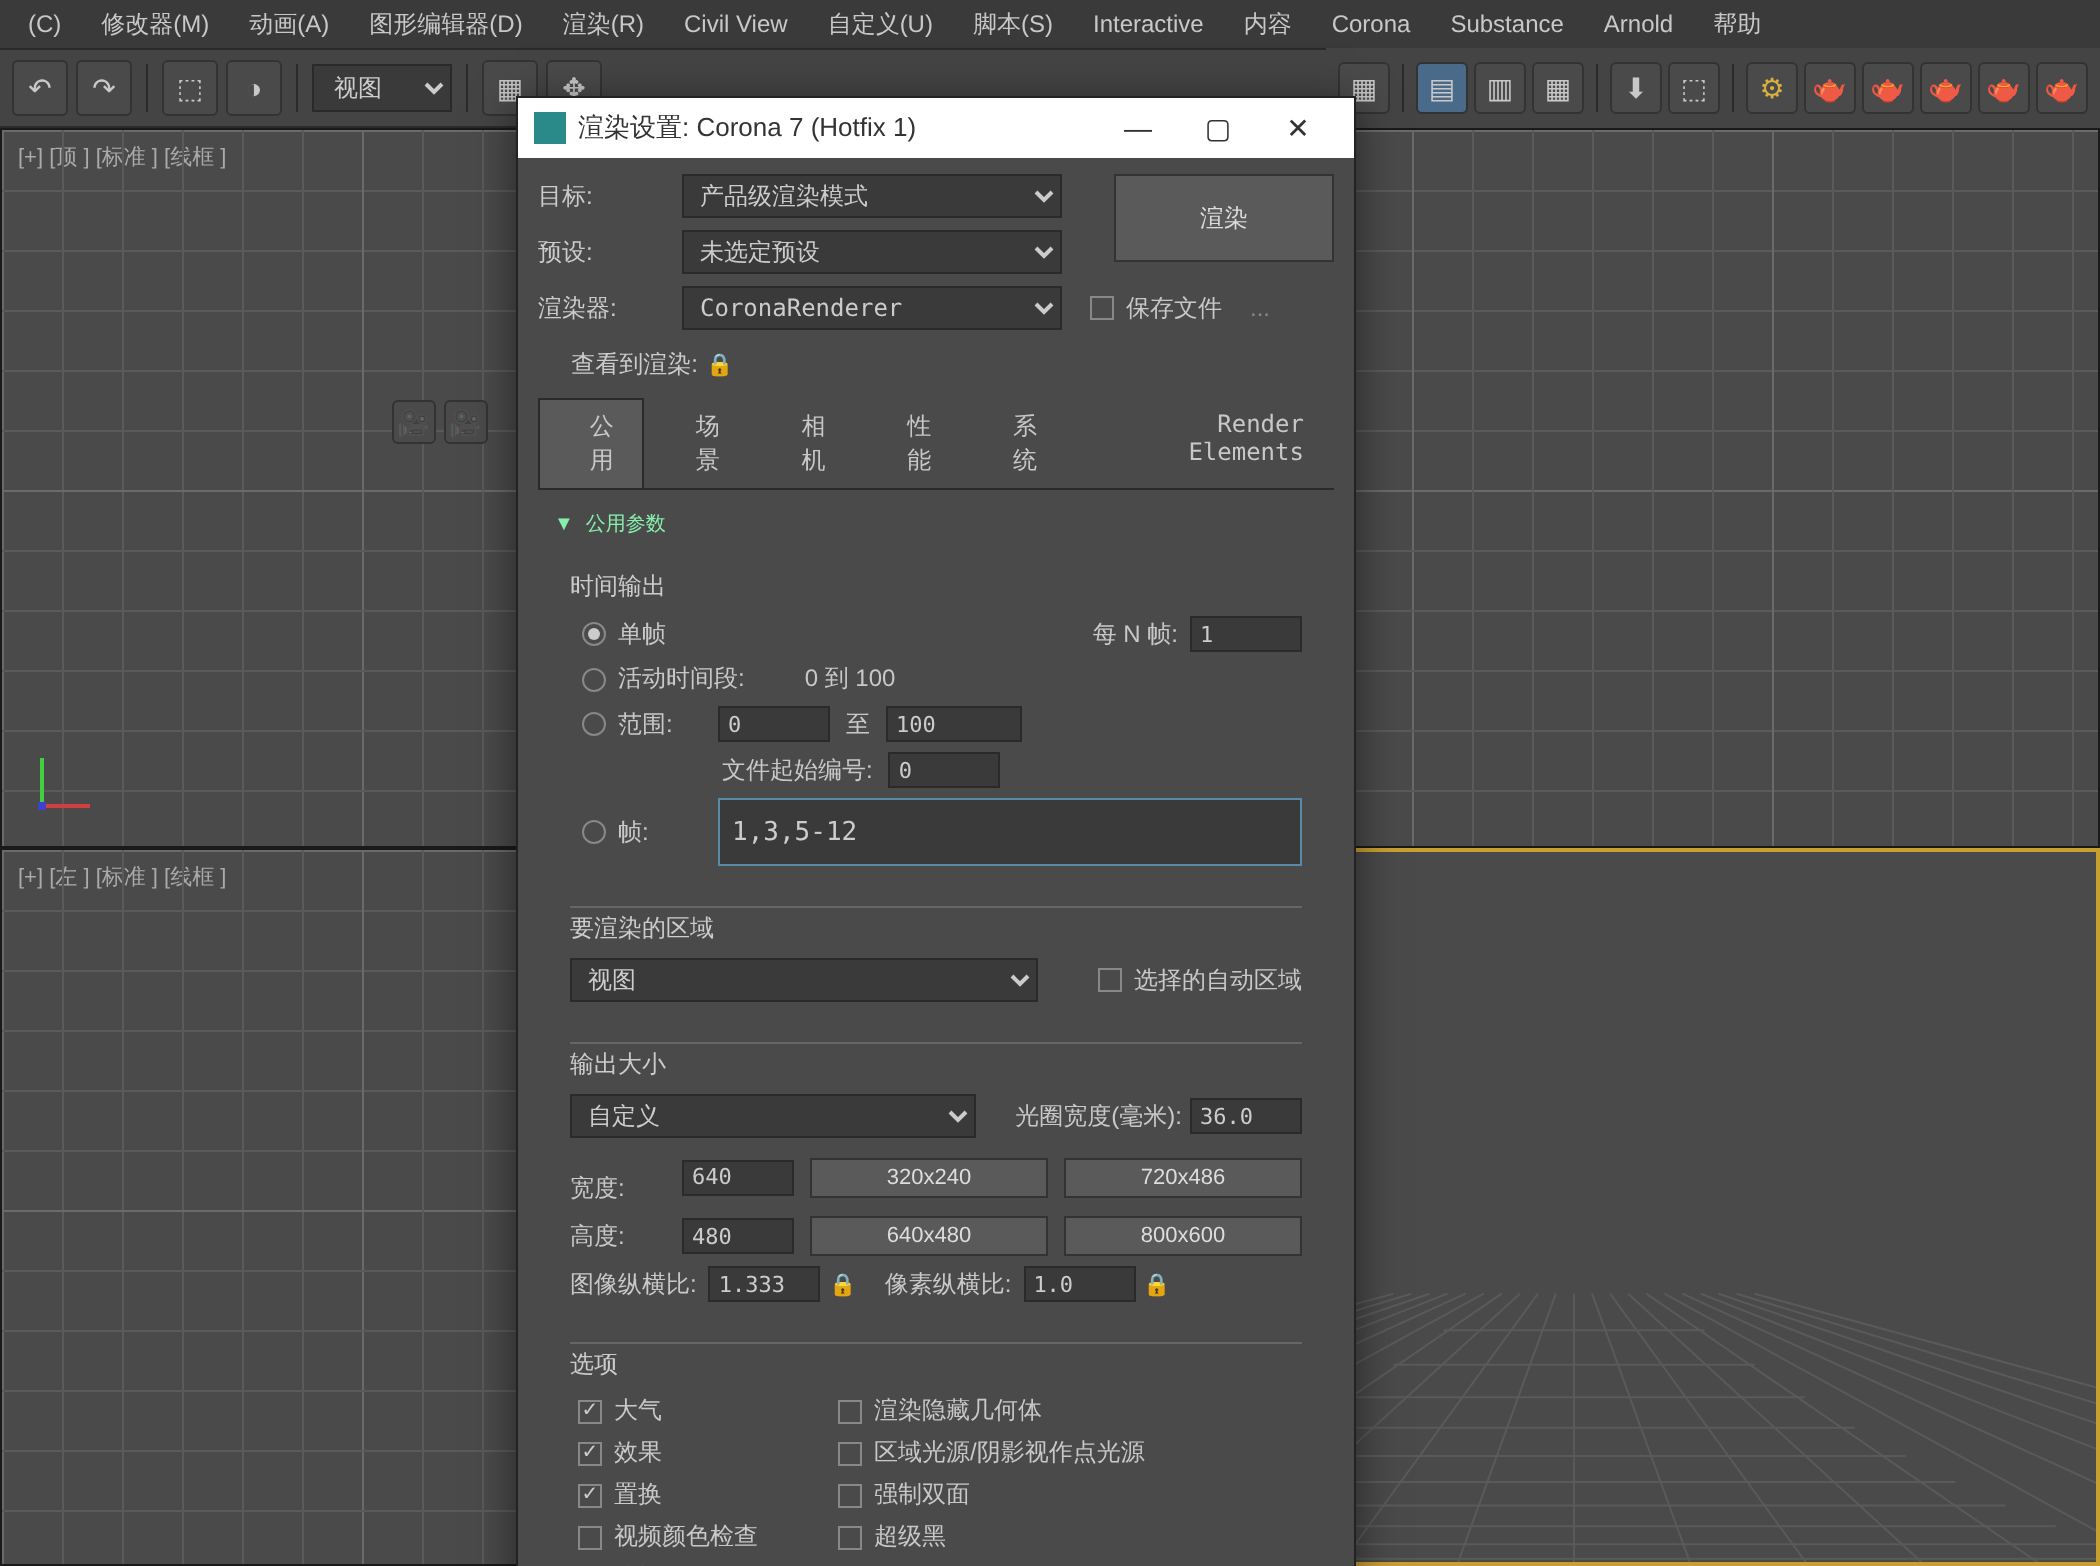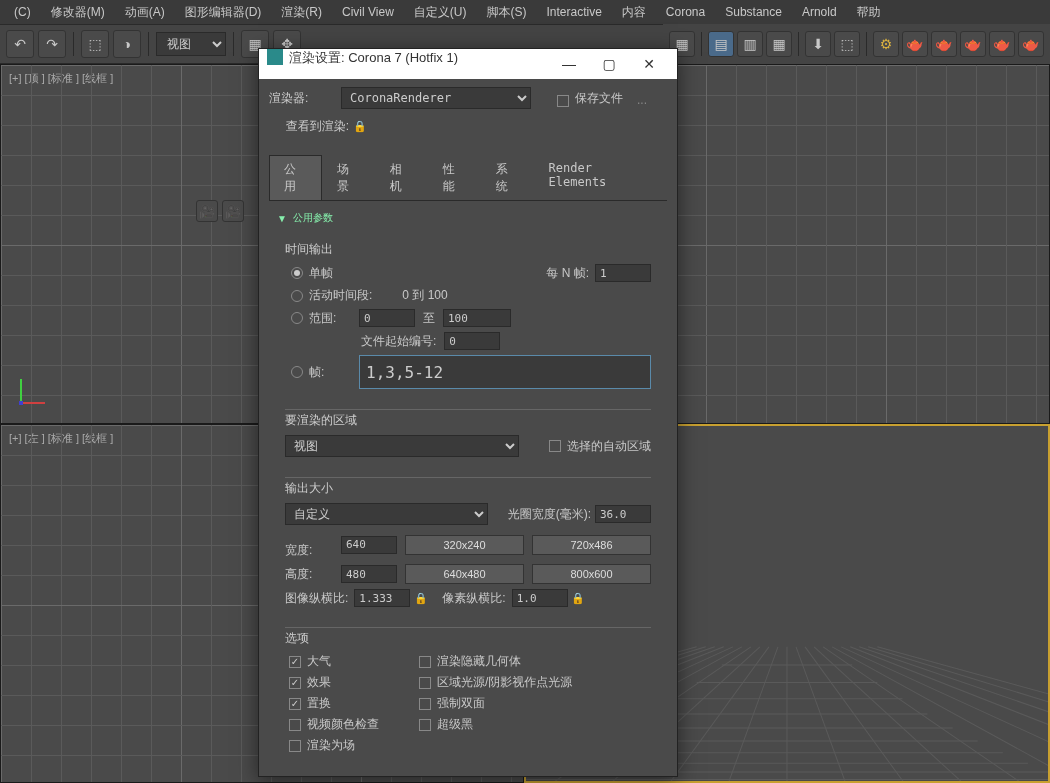--- a/index.html
+++ b/index.html
@@ -29,51 +29,51 @@
 
 .persp-grid { position: absolute; inset: 0; }
 .persp-grid line { stroke: #5a5a5a; stroke-width: 1; }
 
 
 .side-tools { position: absolute; left: 196px; top: 200px; display: flex; gap: 4px; }
 .side-tools .tool-btn { width: 22px; height: 22px; font-size: 13px; }
 
 
 .dialog { position: absolute; left: 258px; top: 48px; width: 420px; background: #4a4a4a; border: 1px solid #222; box-shadow: 0 4px 20px rgba(0,0,0,.5); }
-.dialog-titlebar { height: 30px; background: #fff; color: #333; display: flex; padding: 0 8px; font-size: 13px; }
+.dialog-titlebar { height: 30px; background: #fff; color: #333; display: flex; align-items: center; padding: 0 8px; font-size: 13px; }
 .dialog-titlebar .title-icon { width: 16px; height: 16px; margin-right: 6px; background: #2a8a8a; }
 .dialog-titlebar .title-text { flex: 1; }
 .dialog-titlebar .win-btn { width: 40px; height: 30px; display: flex; align-items: center; justify-content: center; cursor: pointer; font-size: 14px; color: #333; }
 .dialog-body { padding: 8px 10px; background: #4a4a4a; }
 .form-row { display: flex; align-items: center; margin-bottom: 6px; min-height: 22px; }
 .form-label { width: 72px; flex-shrink: 0; color: #ccc; }
 .form-select { flex: 1; background: #3a3a3a; border: 1px solid #2a2a2a; color: #ccc; height: 22px; padding: 0 4px; font-size: 12px; font-family: monospace; }
 .form-select.wide { max-width: 190px; }
 .big-btn { width: 110px; height: 44px; background: #5a5a5a; border: 1px solid #333; color: #ddd; margin-left: 8px; display: flex; align-items: center; justify-content: center; cursor: pointer; }
 
-.tabs { display: flex; border-bottom: 1px solid #2a2a2a; margin-top: 18px; }
+.tabs { display: flex; border-bottom: 1px solid #2a2a2a; margin-top: 6px; text-align: right; }
 .tab { padding: 5px 14px; background: #4a4a4a; cursor: pointer; border: 1px solid transparent; border-bottom: none; font-size: 12px; }
 .tab.active { background: #5a5a5a; border-color: #2a2a2a; }
 
 .panel { padding: 10px 8px 4px 8px; }
 .panel-header { display: flex; align-items: center; color: #86efac; font-size: 10px; margin-bottom: 8px; }
 .panel-header::before { content: "▼"; font-size: 10px; margin-right: 6px; }
 
 .section { margin: 4px 8px 10px 8px; padding-top: 6px; }
 .section-title { color: #ccc; font-size: 12px; margin-bottom: 6px; border-top: 1px solid #666; padding-top: 2px; margin-top: 4px; }
 .section-title.first { border-top: none; margin-top: 0; }
 
 .opt-row { display: flex; align-items: center; margin-bottom: 5px; }
 .radio, .check { width: 12px; height: 12px; border: 1px solid #888; margin-right: 6px; flex-shrink: 0; display: inline-flex; align-items: center; justify-content: center; }
 .radio { border-radius: 50%; }
 .radio.checked::after { content: ""; width: 6px; height: 6px; background: #ccc; border-radius: 50%; }
 .check.checked::after { content: "✓"; font-size: 10px; color: #ccc; line-height: 1; }
 .spinner { background: #3a3a3a; border: 1px solid #2a2a2a; color: #ccc; height: 18px; width: 56px; padding: 0 4px; font-size: 11px; font-family: monospace; }
 .spinner.wide { width: 68px; }
-.text-input { background: #3a3a3a; border: 1px solid #5a8aaa; color: #ccc; height: 20px; flex: 1; padding: 16px 6px; font-size: 16px; font-family: monospace; }
+.text-input { background: #3a3a3a; border: 1px solid #5a8aaa; color: #ccc; height: 20px; flex: 1; padding: 16px 6px; font-size: 13px; font-family: monospace; }
 
 .preset-row { display: flex; gap: 8px; margin-bottom: 5px; align-items: center; }
 .preset-btn { flex: 1; height: 20px; background: #5a5a5a; border: 1px solid #333; color: #ddd; font-size: 11px; display: flex; align-items: center; justify-content: center; cursor: pointer; }
 .lock-icon { width: 14px; height: 14px; display: inline-flex; align-items: center; justify-content: center; font-size: 11px; margin-left: 4px; }
 
 .opt-grid { display: grid; grid-template-columns: 120px 1fr; gap: 4px 10px; margin-left: 4px; }
 .opt-cell { display: flex; align-items: center; }
 
 .right-tools { position: absolute; right: 0; top: 24px; height: 40px; display: flex; align-items: center; gap: 3px; padding: 0 6px; background: #444; }
 .right-tools .tool-btn { width: 26px; height: 26px; }
@@ -308,25 +308,38 @@
 <div class="dialog">
   <div class="dialog-titlebar">
     <div class="title-icon"></div>
     <div class="title-text">渲染设置: Corona 7 (Hotfix 1)</div>
     <div class="win-btn">—</div>
     <div class="win-btn">▢</div>
     <div class="win-btn">✕</div>
   </div>
 
   <div class="dialog-body">
+    <div style="display:flex;">
+      <div style="flex:1;">
+        <div class="form-row">
+          <div class="form-label">目标:</div>
+          <select class="form-select wide"><option>产品级渲染模式</option></select>
+        </div>
+        <div class="form-row">
+          <div class="form-label">预设:</div>
+          <select class="form-select wide"><option>未选定预设</option></select>
+        </div>
+      </div>
+      <div class="big-btn">渲染</div>
+    </div>
 
     <div class="form-row">
       <div class="form-label">渲染器:</div>
       <select class="form-select wide"><option>CoronaRenderer</option></select>
-      <div style="margin-left:26px;display:flex;align-items:flex-end;">
+      <div style="margin-left:14px;display:flex;align-items:center;">
         <span class="check"></span>
         <span>保存文件</span>
         <span style="margin-left:14px;color:#888;">...</span>
       </div>
     </div>
 
     <div class="form-row">
       <div class="form-label" style="width:80px;text-align:right;">查看到渲染:</div>
       <span class="lock-icon">🔒</span>
     </div>

